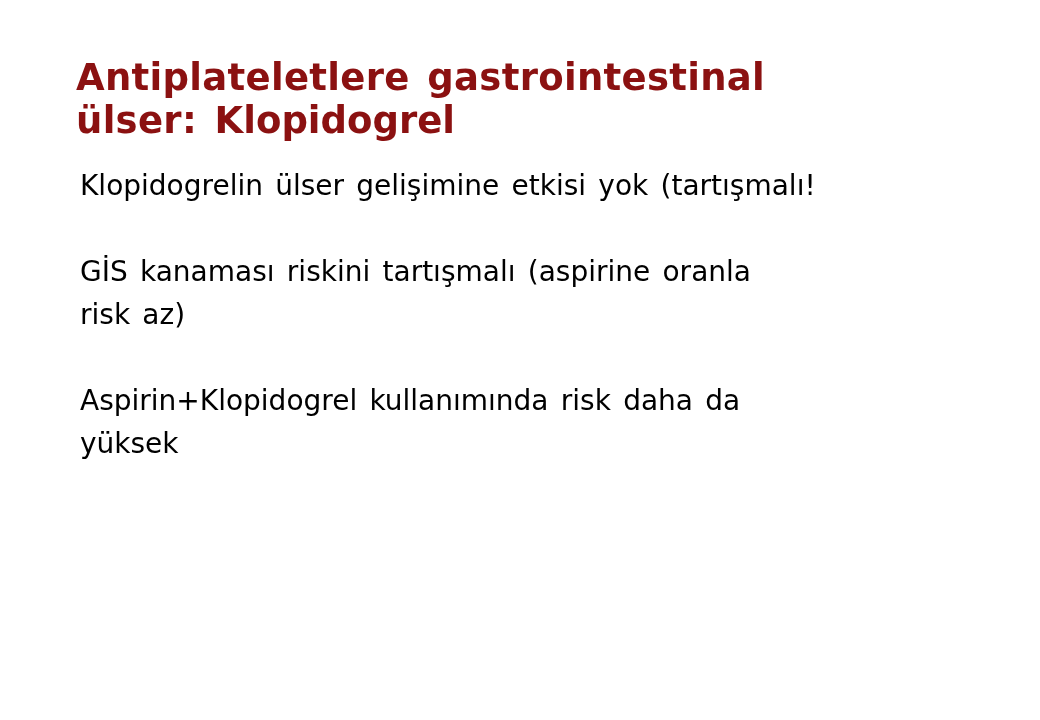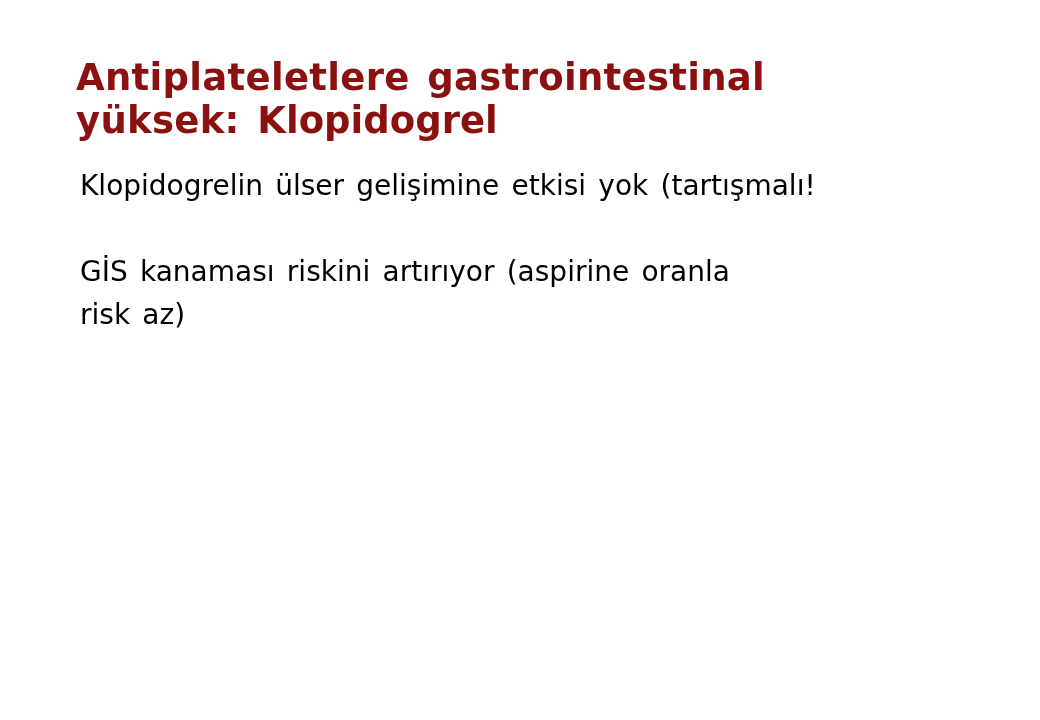--- a/index.html
+++ b/index.html
@@ -49,28 +49,32 @@
   }
 </style>
 </head>
 <body>
 
 <div class="slide">
 
   <div class="title">
     <div class="t-line">Antiplateletlere gastrointestinal</div>
     <div class="t-line">
-      <span class="t-bold">yüksek:</span>
+      <span class="t-bold">ülser:</span>
       <span class="t-reg">Klopidogrel</span>
     </div>
   </div>
 
   <div class="body-text">
     <p>
       <span class="line">Klopidogrelin ülser gelişimine etkisi yok (tartışmalı!</span>
     </p>
     <p>
-      <span class="line" style="display:block">GİS kanaması riskini artırıyor (aspirine oranla</span>
+      <span class="line" style="display:block">GİS kanaması riskini tartışmalı (aspirine oranla</span>
       <span class="line" style="display:block">risk az)</span>
+    </p>
+    <p>
+      <span class="line" style="display:block">Aspirin+Klopidogrel kullanımında risk daha da</span>
+      <span class="line" style="display:block">yüksek</span>
     </p>
   </div>
 
 </div>
 
 </body></html>

